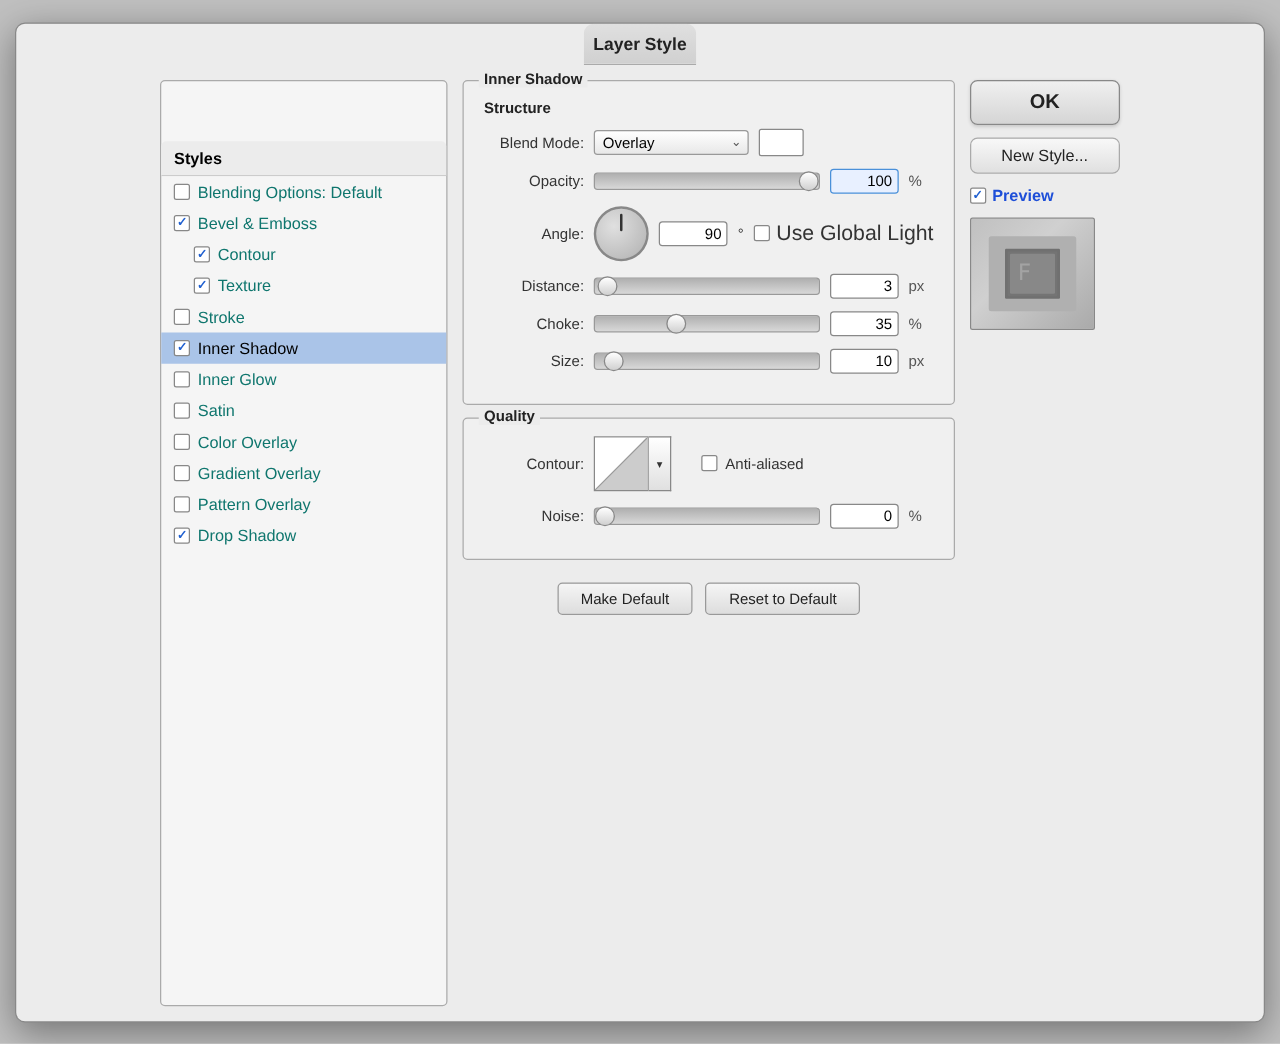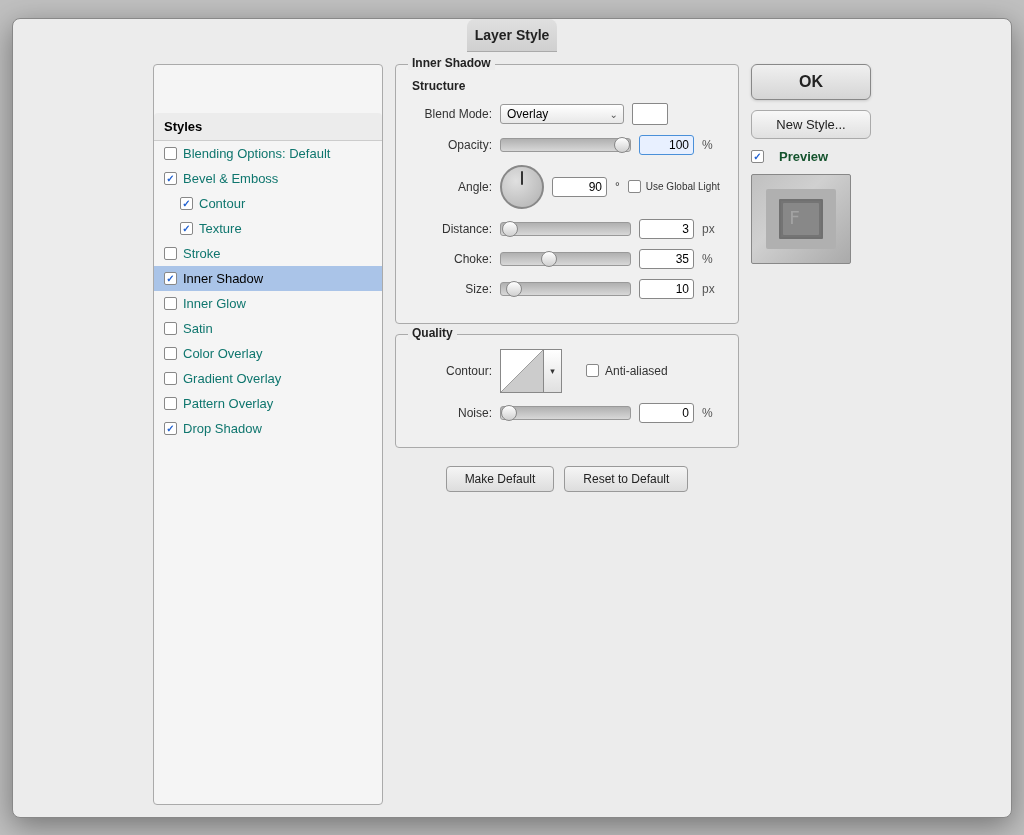--- a/index.html
+++ b/index.html
@@ -228,21 +228,21 @@
       background: #333;
       top: 4px;
       left: 50%;
       transform: translateX(-50%);
       border-radius: 1px;
     }
     .use-global-light {
       display: flex;
       align-items: center;
       gap: 5px;
-      font-size: 10px;
+      font-size: 17px;
       color: #333;
     }
     .contour-preview {
       width: 44px;
       height: 44px;
       border: 1px solid #888;
       background: #fff;
       position: relative;
       overflow: hidden;
       cursor: pointer;
@@ -314,24 +314,24 @@
       background: linear-gradient(to bottom, #f8f8f8, #e0e0e0);
       font-size: 13px;
       cursor: pointer;
       color: #222;
       width: 100%;
       text-align: center;
     }
     .preview-label {
       display: flex;
       align-items: center;
-      gap: 15px;
+      gap: 5px;
       font-size: 13px;
       font-weight: bold;
-      color: #14532d;
+      color: #1d4ed8;
     }
     .preview-image {
       width: 100px;
       height: 90px;
       background: linear-gradient(135deg, #c0c0c0 0%, #d0d0d0 40%, #aaa 100%);
       border: 1px solid #888;
       border-radius: 2px;
       display: flex;
       align-items: center;
       justify-content: center;

